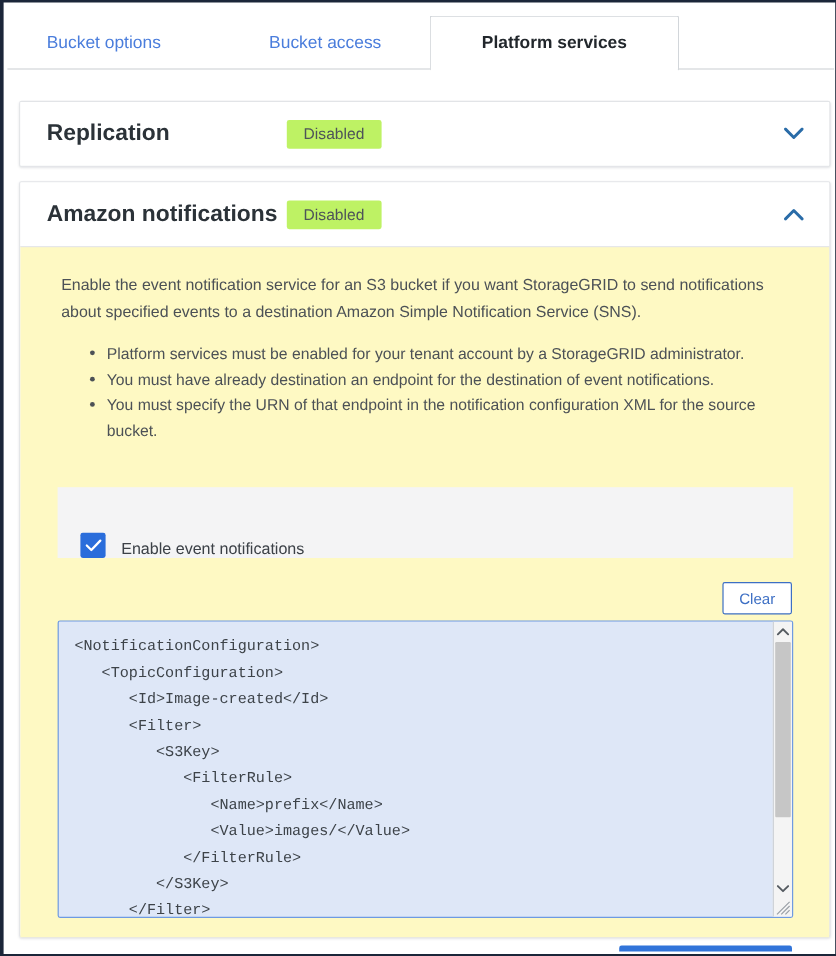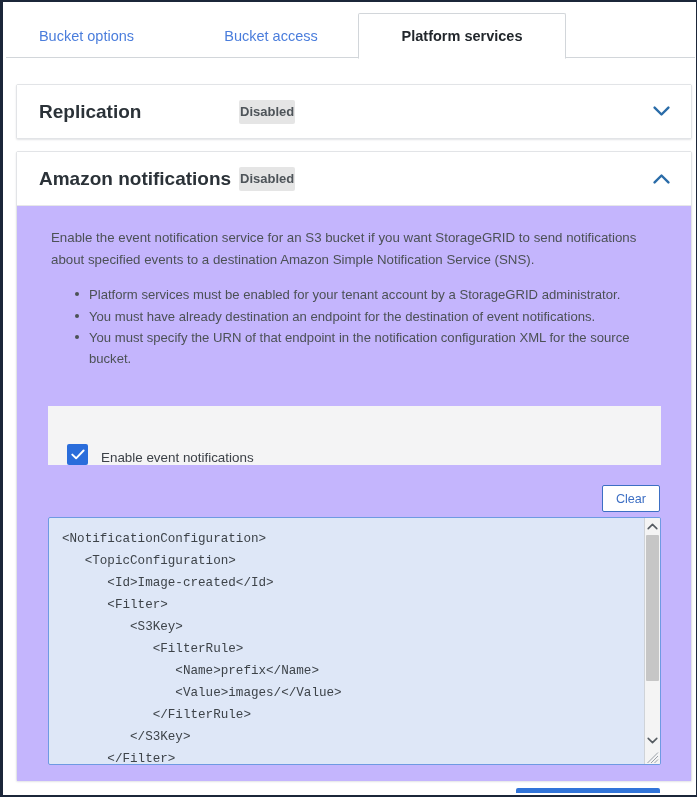--- a/index.html
+++ b/index.html
@@ -89,45 +89,44 @@
   }
   .card-title {
     font-size: 19px;
     font-weight: 700;
     color: #2b3238;
     margin-left: 22px;
     width: 200px;
   }
   .badge {
     display: inline-block;
-    background: #e5e5e5;
+    background: #bef264;
     color: #4e5459;
     font-size: 13px;
-    padding: 5px 1px 6px;
+    padding: 5px 14px 6px;
     border-radius: 2px;
     line-height: 1;
-    font-weight: bold;
   }
   .chev {
     position: absolute;
     right: 20px;
     top: 50%;
     transform: translateY(-50%);
     width: 20px;
     height: 20px;
     display: flex;
     align-items: center;
     justify-content: center;
   }
   .chev svg { display: block; }
 
   
   .events-body {
     border-top: 1px solid #e6e7e9;
-    background: #c4b5fd;
+    background: #fef9c3;
     height: 576px;
     position: relative;
     padding: 0;
   }
   .desc {
     margin: 0;
     padding: 21px 34px 0 34px;
     font-size: 13.3px;
     line-height: 1.62;
     color: #4c5156;

